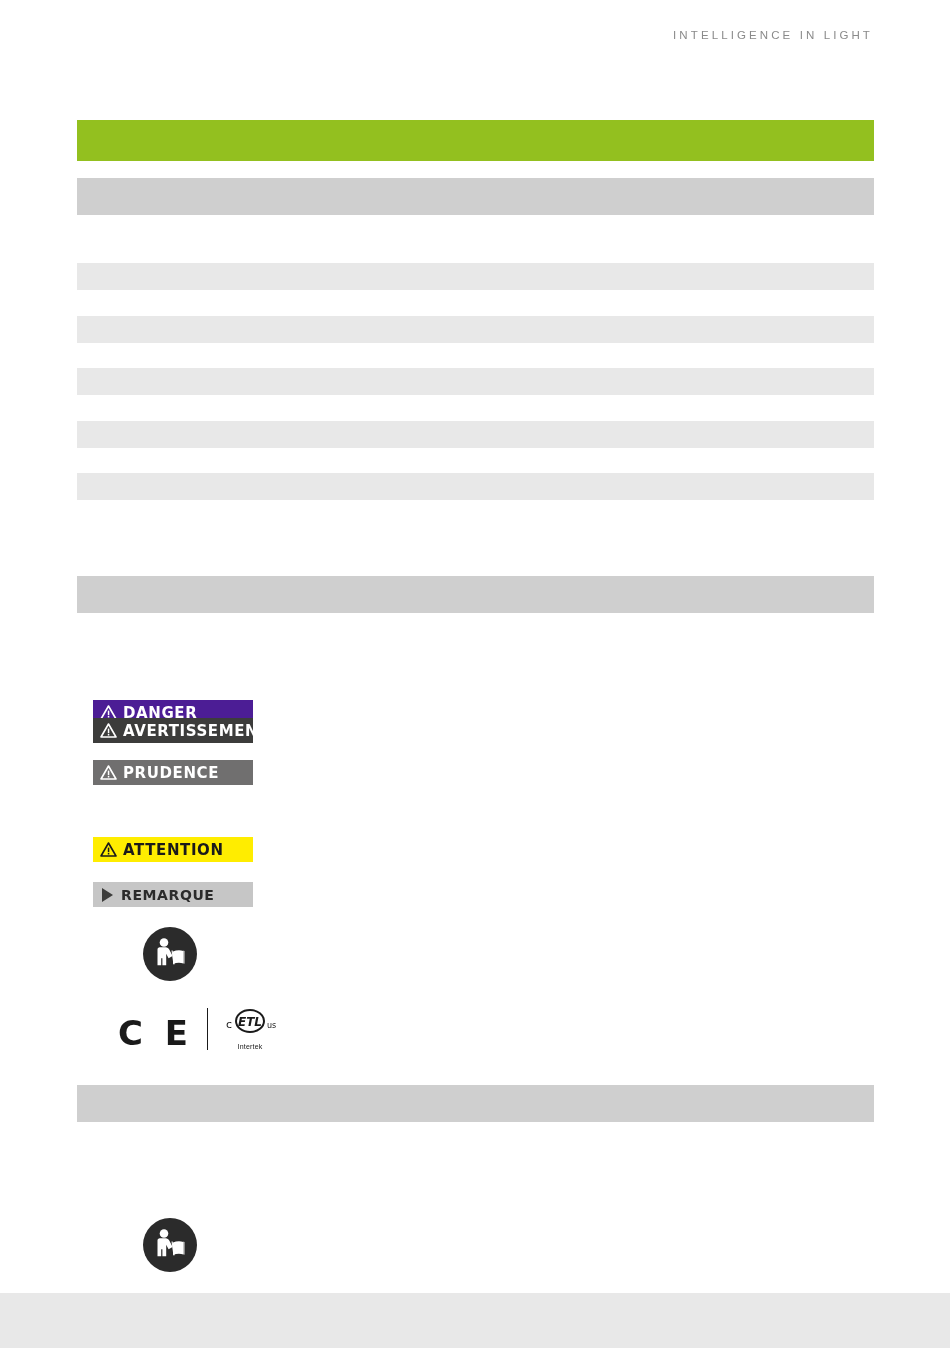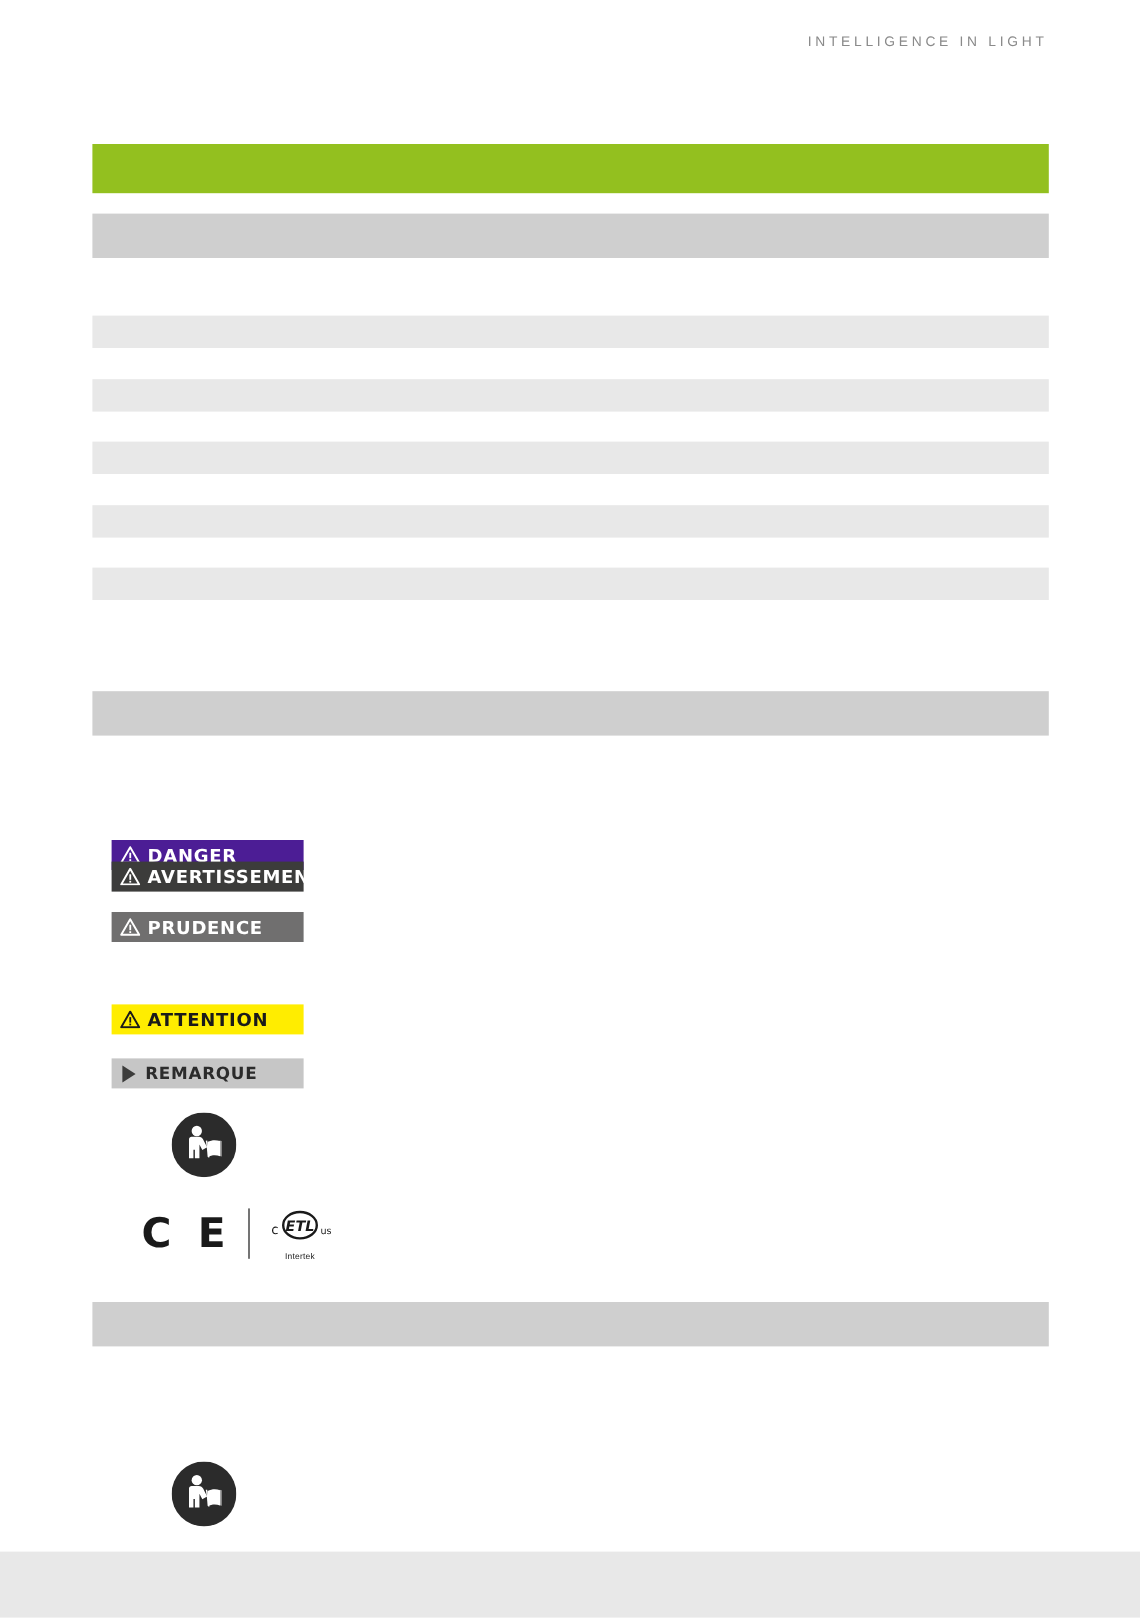--- a/index.html
+++ b/index.html
@@ -165,21 +165,21 @@
   }
   .pictogram-1 { top: 927px; }
   .pictogram-2 { top: 1218px; }
 
   
   .cert-row {
     position: absolute;
     left: 118px;
     top: 1004px;
     display: flex;
-    align-items: center;
+    align-items: flex-end;
     gap: 14px;
   }
   .ce-mark {
     font-family: "DejaVu Sans", sans-serif;
     font-size: 34px;
     font-weight: bold;
     letter-spacing: 5px;
     color: #1a1a1a;
     line-height: 1;
   }

